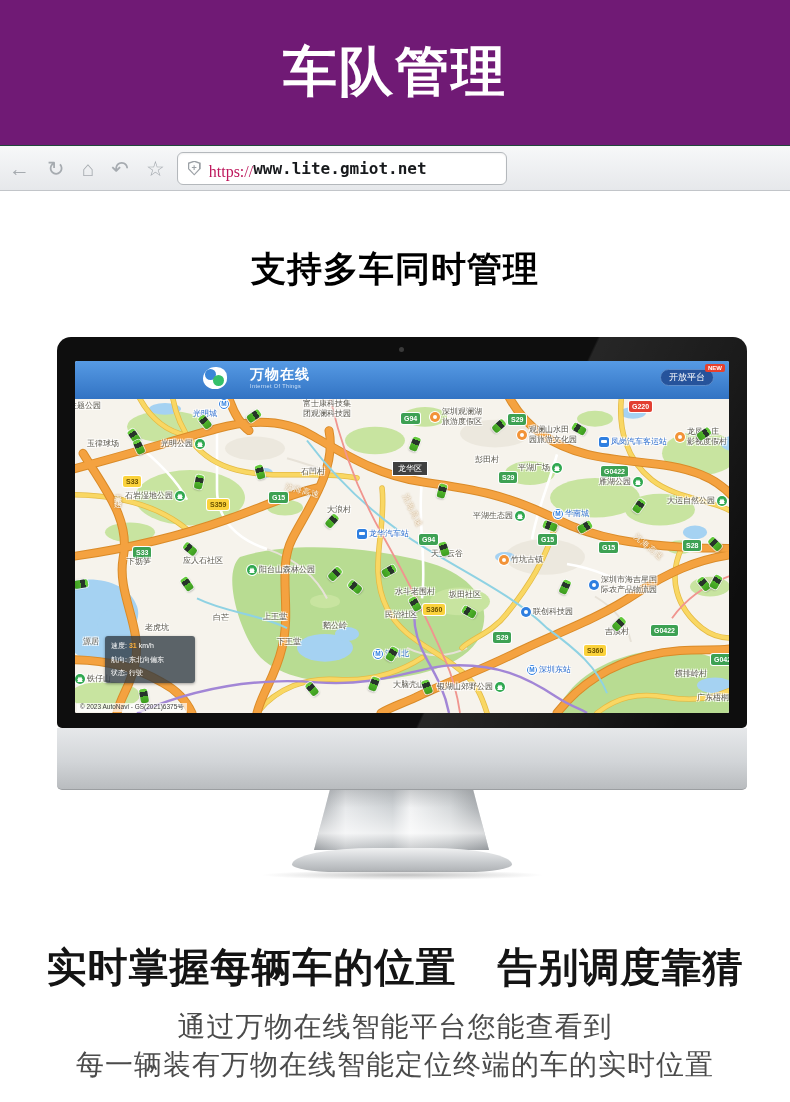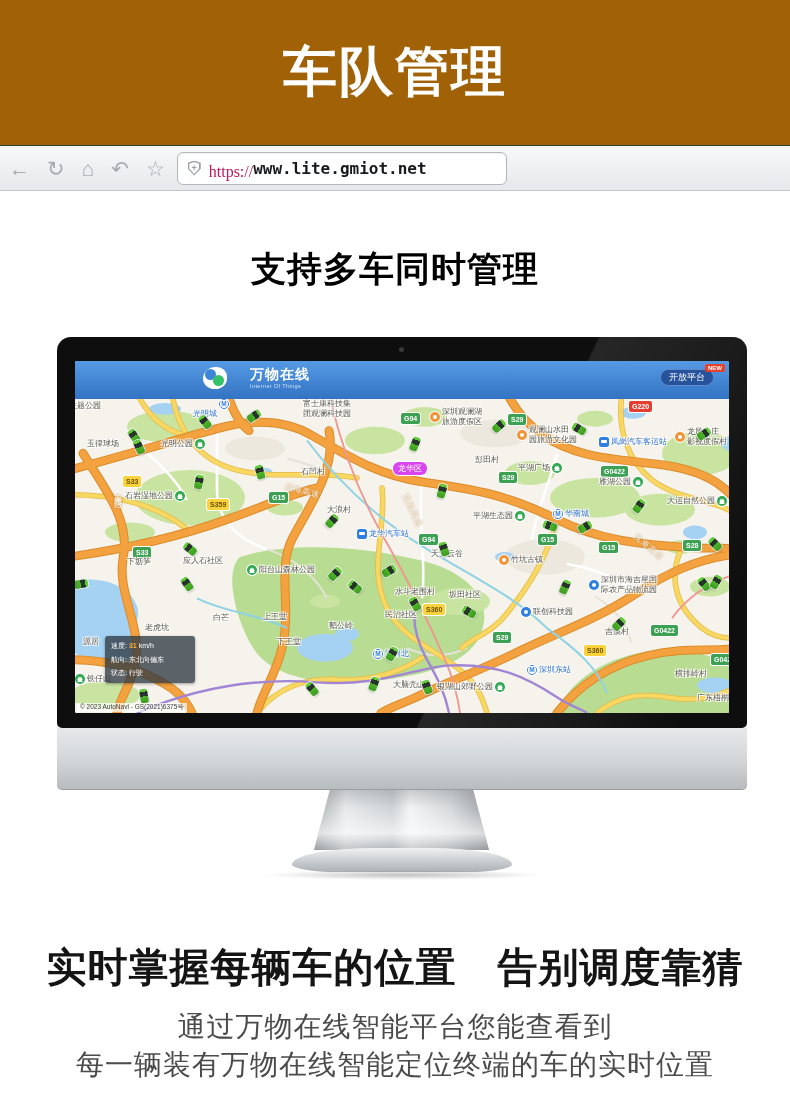--- a/index.html
+++ b/index.html
@@ -1,20 +1,20 @@
 <!DOCTYPE html>
 <html><head>
 <meta charset="utf-8">
 <style>
   html,body{margin:0;padding:0;background:#fff;}
   .page{position:relative;width:790px;height:1102px;background:#fff;overflow:hidden;
         font-family:"Liberation Sans",sans-serif;}
 
   
-  .banner{position:absolute;left:0;top:0;width:790px;height:145px;background:#a16207;
+  .banner{position:absolute;left:0;top:0;width:790px;height:145px;background:#701a75;
           display:flex;align-items:center;justify-content:center;}
   .banner h1{margin:0;color:#fff;font-size:54px;font-weight:700;letter-spacing:2px;}
 
   
   .browser{position:absolute;left:0;top:145px;width:790px;height:46px;
            background:linear-gradient(#f7f8f9,#e6e8eb);border-bottom:1px solid #c2c5c9;
            border-top:1px solid #20483b;display:flex;align-items:center;box-sizing:border-box;}
   .nav-icons{display:flex;align-items:center;gap:17px;padding:0 12px 0 9px;}
   .nav-ic{font-size:21px;line-height:1;color:#a6abb0;cursor:default;}
   .addr{display:flex;align-items:center;width:308px;height:31px;padding:0 10px;background:#fff;
@@ -71,21 +71,21 @@
   .badge{position:absolute;font-size:7px;line-height:1;padding:2px 3px;border-radius:2px;
          color:#fff;font-weight:700;box-shadow:0 0 0 1px #fff;white-space:nowrap;}
   .badge.exp{background:#3da153;}
   .badge.nat{background:#e23f31;}
   .badge.prov{background:#fbd23c;color:#6b5200;}
 
   .mlabel{position:absolute;display:flex;align-items:center;gap:2px;font-size:8px;line-height:1.2;
           color:#57544a;white-space:pre;
           text-shadow:0 0 2px #fff,1px 1px 0 #fff,-1px -1px 0 #fff,1px -1px 0 #fff,-1px 1px 0 #fff;}
   .mlabel.blue{color:#2e6fd0;}
-  .mlabel.district span{background:#d946ef;color:#fff;padding:1.5px 5px;border-radius:6px;
+  .mlabel.district span{background:#404040;color:#fff;padding:1.5px 5px;border-radius:0;
           box-shadow:0 0 0 1px #fff;text-shadow:none;}
   .mi{width:10px;height:10px;border-radius:50%;flex:0 0 auto;display:flex;align-items:center;
       justify-content:center;box-shadow:0 0 0 1px #fff;}
   .mi.park{background:#2fa84f;}
   .mi.park::after{content:"▲";color:#fff;font-size:6px;line-height:1;}
   .mi.poi{background:#f29338;}
   .mi.blue{background:#2f7fe0;}
   .mi.poi::after,.mi.blue::after{content:"";width:4px;height:4px;background:#fff;border-radius:50%;}
   .mi.bus{background:#2f7fe0;border-radius:2.5px;}
   .mi.bus::after{content:"";width:6px;height:3px;background:#fff;border-radius:1px;margin-top:-1px;}
@@ -331,21 +331,21 @@
             <div class="mlabel" style="left: 318px; top: 281px;"><span>大脑壳山</span></div>
             <div class="mlabel" style="left: 600px; top: 270px;"><span>横排岭村</span></div>
             <div class="mlabel" style="left: 622px; top: 294px;"><span>广东梧桐</span></div>
             <div class="mlabel" style="left: 52px; top: 158px;"><span>下坜笋</span></div>
             <div class="mlabel" style="left: 108px; top: 157px;"><span>应人石社区</span></div>
             <div class="mlabel" style="left: 172px; top: 166px;"><span class="mi park"></span><span>阳台山森林公园</span></div>
             <div class="mlabel" style="left: 138px; top: 214px;"><span>白芒</span></div>
             <div class="mlabel" style="left: 176px; top: 213px; padding-left: 12px;"><span>上王堂</span></div>
             <div class="mlabel" style="left: 170px; top: 238px; margin-left: 32px;"><span>下王堂</span></div>
             <div class="mlabel" style="left: 70px; top: 224px;"><span>老虎坑</span></div>
-            <div class="mlabel" style="left: 254px; top: 222px;"><span>鹅公岭</span></div>
+            <div class="mlabel" style="left: 248px; top: 222px;"><span>鹅公岭</span></div>
             <div class="mlabel" style="left: 0px; top: 275px;"><span class="mi park"></span><span>铁仔山</span></div>
             <div class="mlabel" style="left: 0px; top: 238px; padding-left: 8px;"><span>源居</span></div>
             <div class="mlabel blue" style="left: 298px; top: 250px;"><span class="mi metro"></span><span>深圳北</span></div>
             <div class="mlabel" style="left: 310px; top: 211px;"><span>民治社区</span></div>
             <span class="roadname" style="left: 210px; top: 82px; transform: rotate(14deg);">沈海高速</span>
             <span class="roadname" style="left: 330px; top: 90px; transform: rotate(65deg);">沈海高速</span>
             <span class="roadname" style="left: 560px; top: 131px; transform: rotate(40deg);">沈海高速</span>
             <span class="roadname v" style="left: 36px; top: 88px;">南光高速</span>
             <span class="car" style="left: 126px; top: 16px; transform: rotate(-40deg);"></span>
             <span class="car" style="left: 175px; top: 10px; transform: rotate(55deg);"></span>

